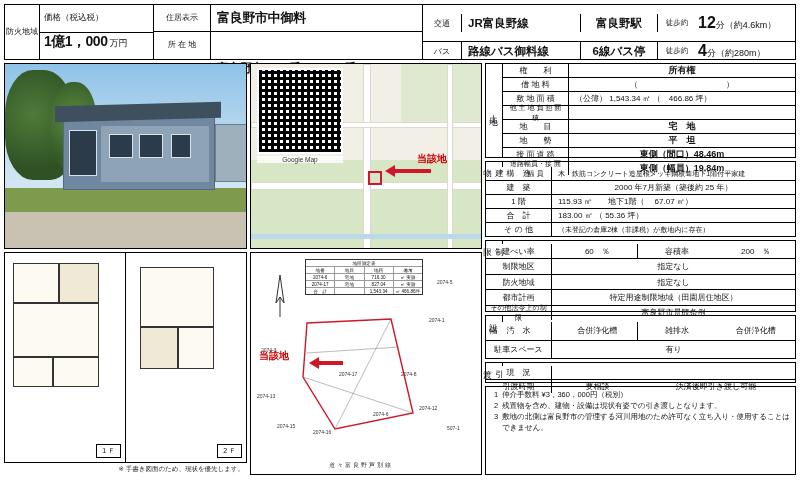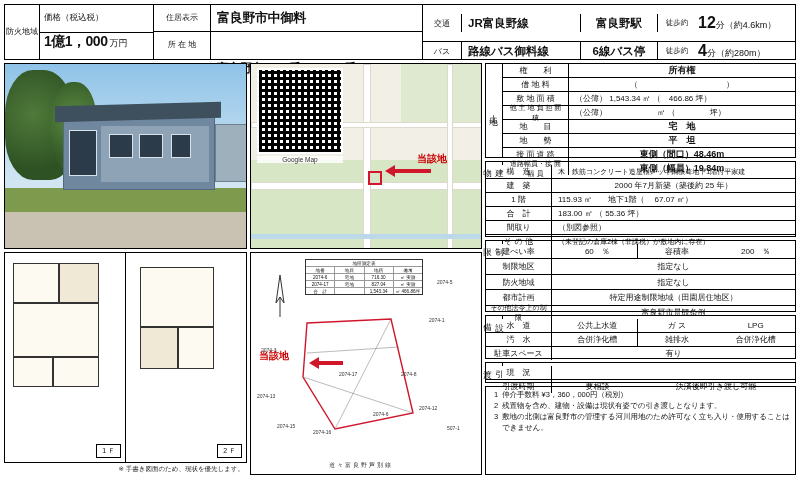--- a/index.html
+++ b/index.html
@@ -340,21 +340,20 @@
           <div class="prow">
             <div class="pk">
                 <span>敷 地 面 積</span>
               </div>
             <div class="pv">（公簿） 1,543.34 ㎡ （　466.86 坪）</div>
           </div>
           <div class="prow">
             <div class="pk">
                 <span class="tiny">他 土 地 負 担 面 積</span>
               </div>
-            <div class="pv">（公簿）　　　　　　 ㎡ （　　　　 坪）</div>
           </div>
           <div class="prow">
             <div class="pk">
                 <span>地　　目</span>
               </div>
             <div class="pv center bold9">宅　地</div>
           </div>
           <div class="prow">
             <div class="pk">
                 <span>地　　勢</span>
@@ -399,26 +398,20 @@
               <span>115.93 ㎡</span>
               <span style="margin-left:16px;text-align:center;">地下1階（</span>
               <span style="margin-left:10px;">67.07 ㎡）</span>
             </div>
           </div>
           <div class="prow">
             <div class="pk">
                 <span>合　計</span>
               </div>
             <div class="pv">183.00 ㎡ （ 55.36 坪）</div>
-          </div>
-          <div class="prow">
-            <div class="pk">
-                <span>間取り</span>
-              </div>
-            <div class="pv">（別図参照）</div>
           </div>
           <div class="prow">
             <div class="pk">
                 <span>そ の 他</span>
               </div>
             <div class="pv tiny">（未登記の倉庫2棟（非課税）が敷地内に存在）</div>
           </div>
         </div>
       </div>
 
@@ -462,32 +455,20 @@
             <div class="pv center">富良野市景観条例</div>
           </div>
         </div>
       </div>
 
       <div class="panel" style="height:44px;">
         <div class="side">設備</div>
         <div class="rows">
           <div class="prow">
             <div class="pk">
-                <span>水　道</span>
-              </div>
-            <div class="pv">
-              <div class="split">
-                <div class="half">公共上水道</div>
-                <div class="half bd">ガ ス</div>
-                <div class="half">LPG</div>
-              </div>
-            </div>
-          </div>
-          <div class="prow">
-            <div class="pk">
                 <span>汚　水</span>
               </div>
             <div class="pv">
               <div class="split">
                 <div class="half">合併浄化槽</div>
                 <div class="half bd">雑排水</div>
                 <div class="half">合併浄化槽</div>
               </div>
             </div>
           </div>

